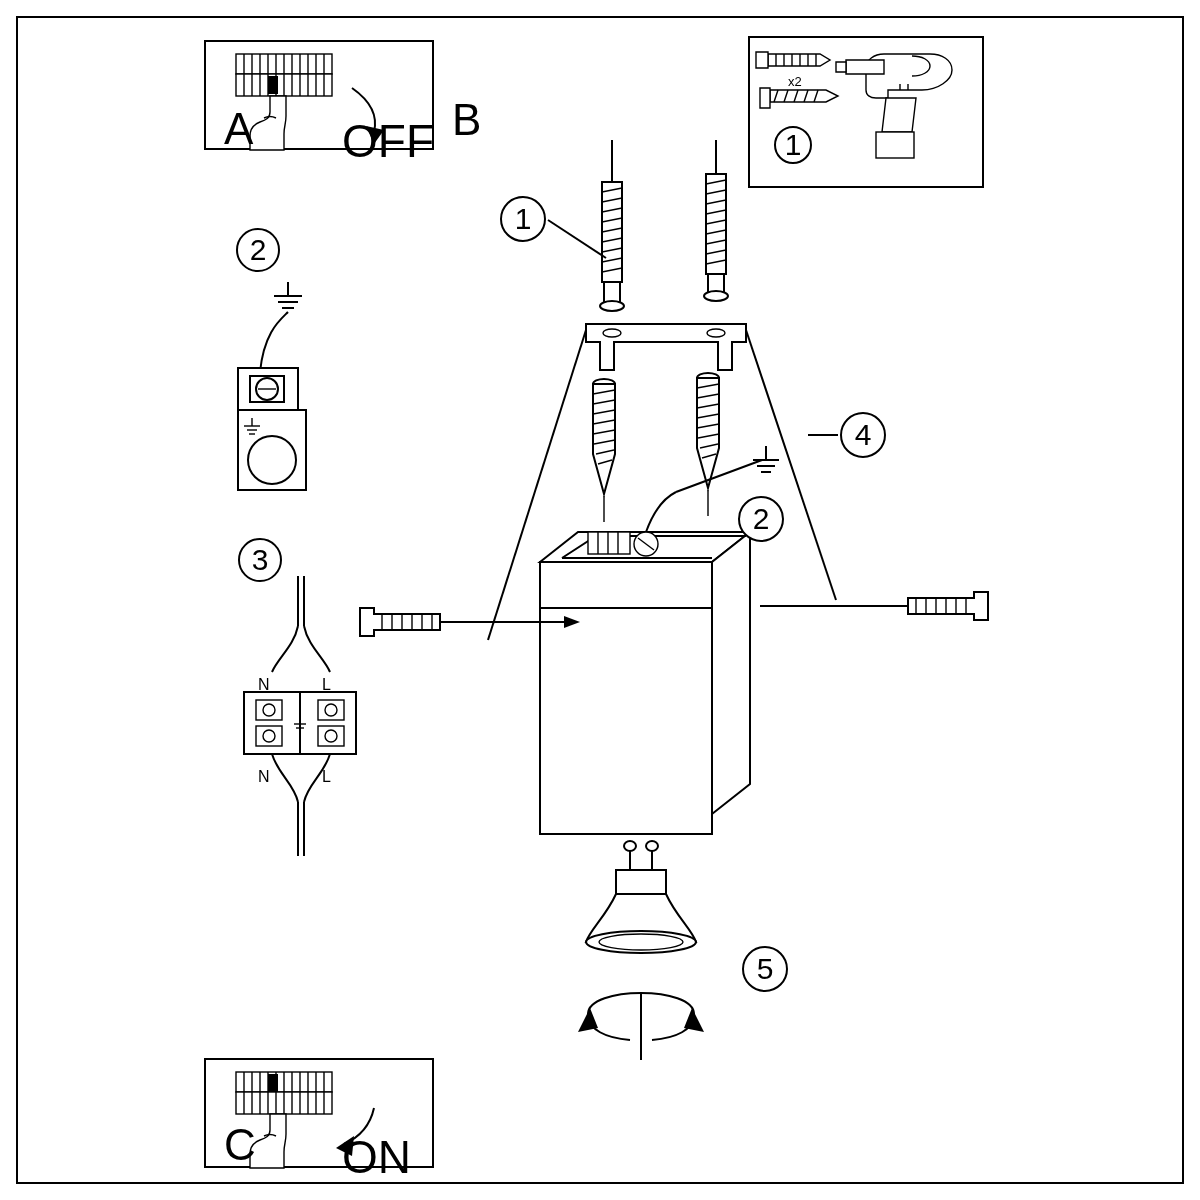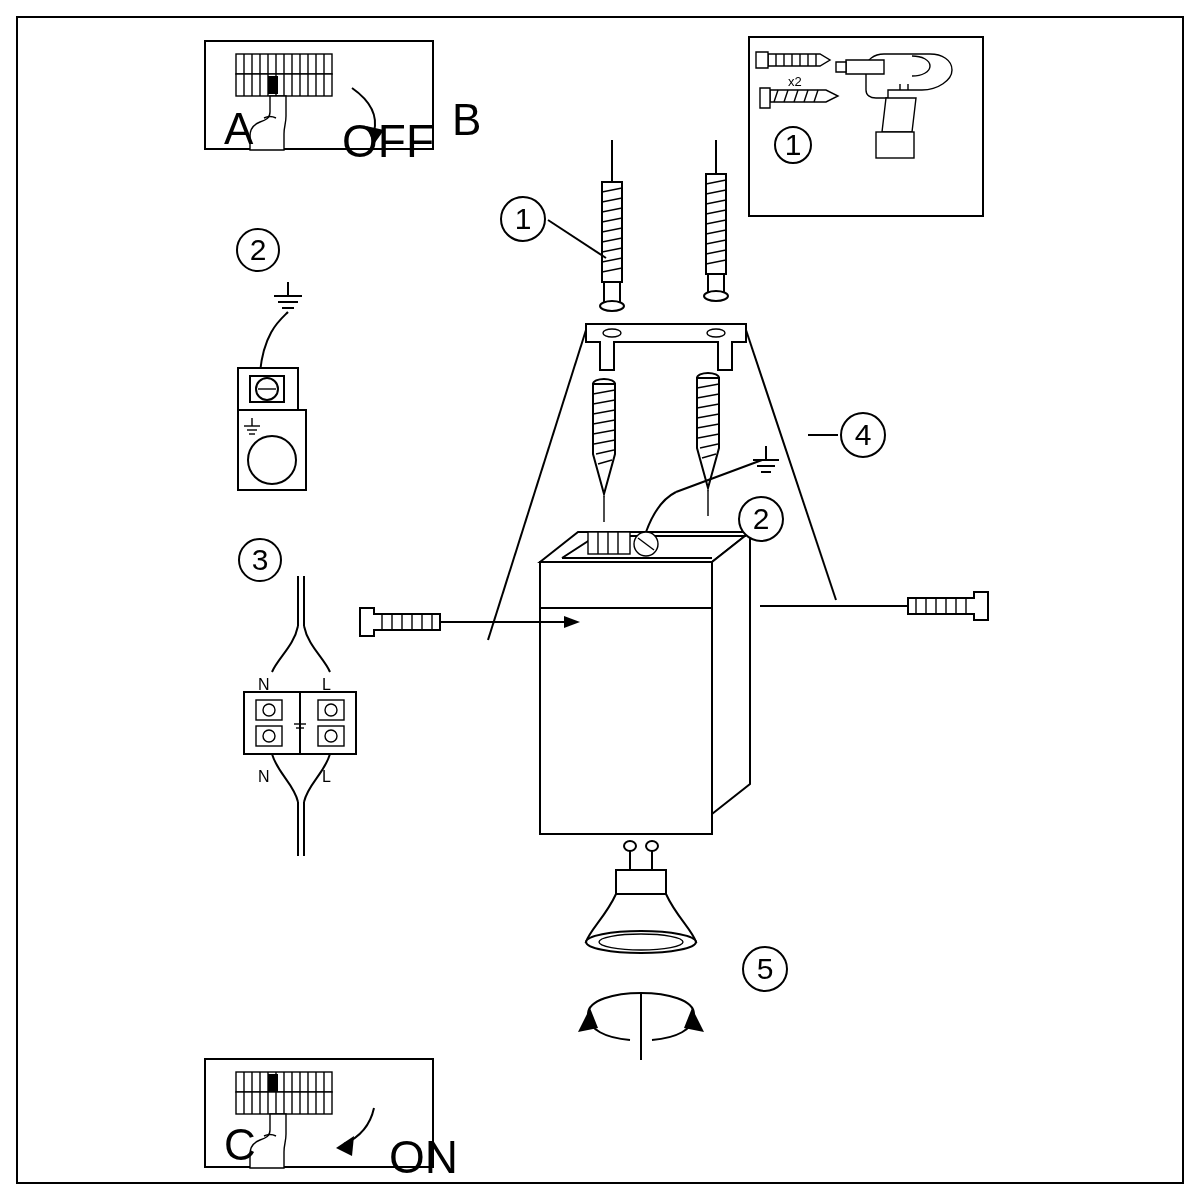--- a/index.html
+++ b/index.html
@@ -69,21 +69,21 @@
         <path class="s" d="M146 46 C166 60 172 74 168 90"></path>
         <path class="fillk" d="M160 84 l8 18 l10 -14 z"></path>
       </g>
     </svg>
     <div class="lbl big-letter" style="left:18px;top:62px;">A</div>
     <div class="lbl word" style="left:136px;top:72px;">OFF</div>
   </div>
 
   <div class="lbl big-letter" style="left:452px;top:95px;">B</div>
 
-  <div class="box" style="left:748px;top:36px;width:236px;height:181px;">
+  <div class="box" style="left:748px;top:36px;width:236px;height:152px;">
     <svg width="236" height="140">
 
       <g>
         <path class="fillw1" d="M18 16 l52 0 l10 6 l-10 6 l-52 0 z"></path>
         <g class="s1">
           <line x1="26" y1="16" x2="26" y2="28"></line>
             <line x1="34" y1="16" x2="34" y2="28"></line>
           <line x1="42" y1="16" x2="42" y2="28"></line>
             <line x1="50" y1="16" x2="50" y2="28"></line>
           <line x1="58" y1="16" x2="58" y2="28"></line>
@@ -398,19 +398,19 @@
       <g class="s1">
         <path class="fillw1" d="M64 54 l0 16 c0 6 -4 8 -10 10 c-8 3 -10 8 -10 14 l0 14 l34 0 l0 -16 c0 -8 2 -10 2 -18 l0 -20 z"></path>
         <path d="M58 76 c4 -2 8 -2 12 0"></path>
       </g>
       <g>
         <path class="s" d="M168 48 C164 66 152 78 138 84"></path>
         <path class="fillk" d="M148 76 l-18 12 l16 8 z"></path>
       </g>
     </svg>
     <div class="lbl big-letter" style="left:18px;top:60px;">C</div>
-    <div class="lbl word" style="left:136px;top:70px;margin-left:47px;">ON</div>
+    <div class="lbl word" style="left:136px;top:70px;">ON</div>
   </div>
 
   <div class="cap" style="left:614px;top:1140px;width:420px;">
   </div>
 
 </div>
 
 </body></html>

